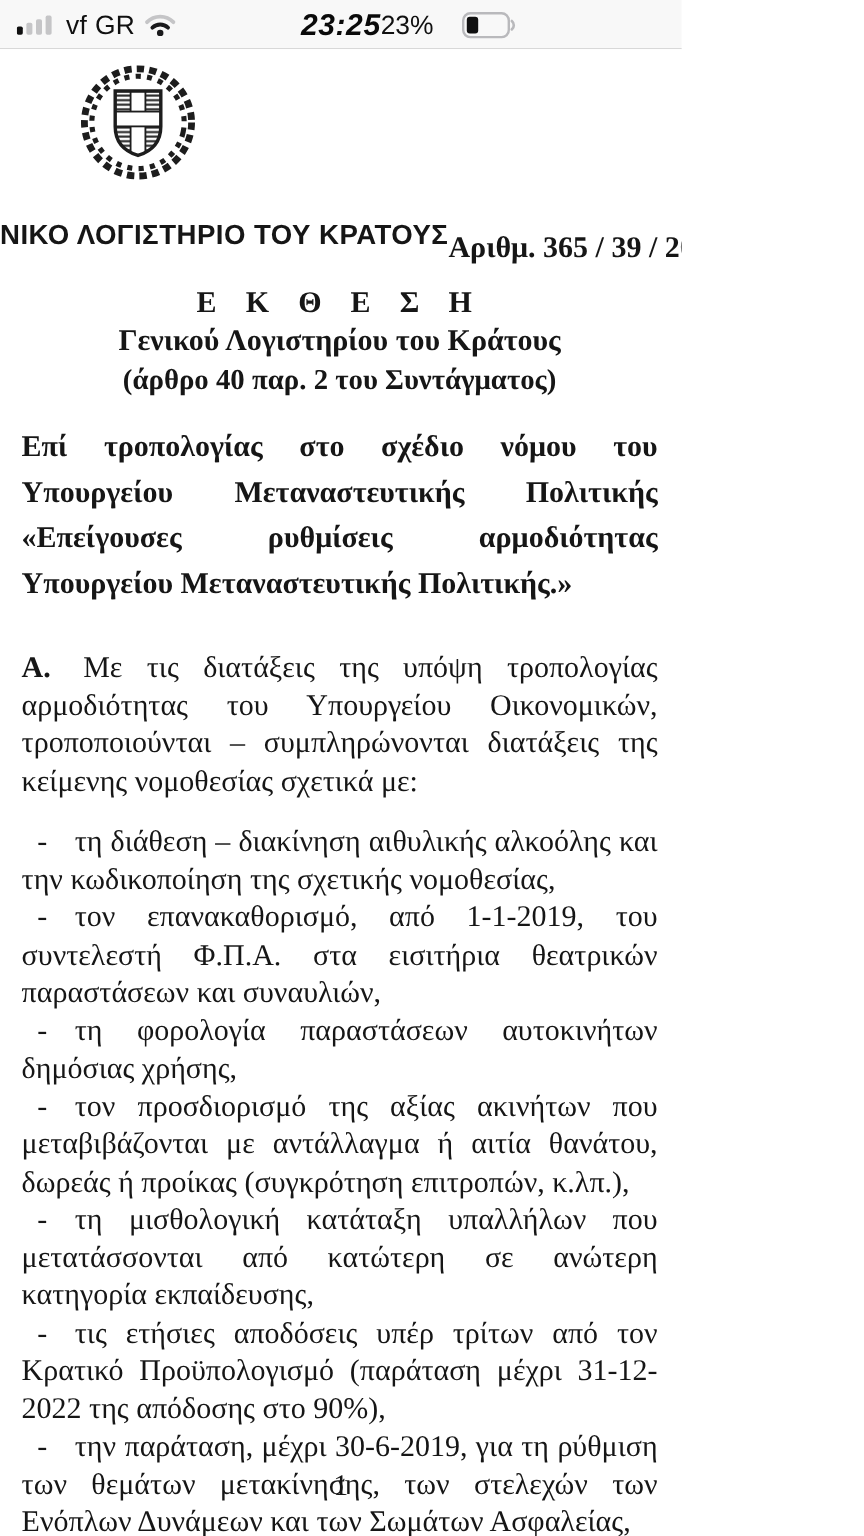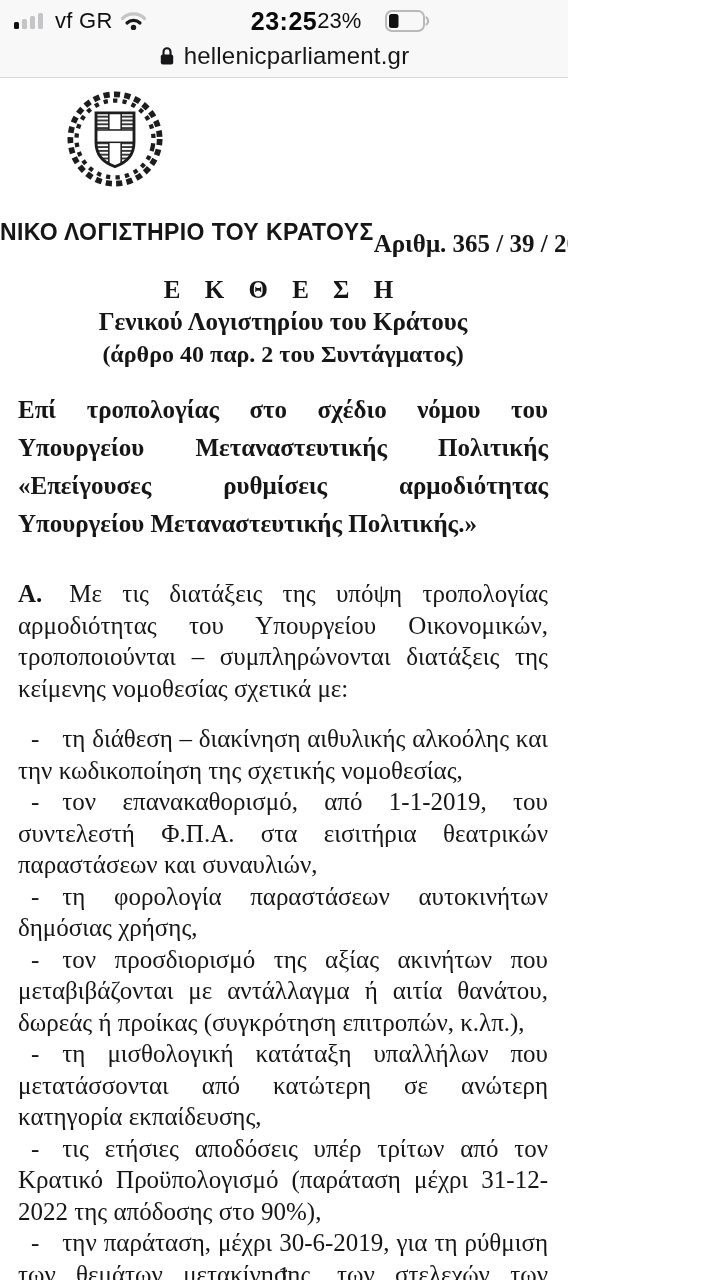--- a/index.html
+++ b/index.html
@@ -5,21 +5,21 @@
   * { margin:0; padding:0; box-sizing:border-box; }
   html,body { width:720px; height:1280px; background:#ffffff; overflow:hidden; }
   body { font-family:"Liberation Sans", sans-serif; color:#111111; }
 
   .screen { width:568px; height:1280px; display:flex; flex-direction:column; }
 
   
   .chrome { background:#f8f8f8; border-bottom:1px solid #d8d8d8; flex:0 0 auto; }
   .status-bar { height:40px; display:flex; align-items:center; padding:2px 14px 0 14px; }
   .sb-left  { flex:1; display:flex; align-items:center; gap:7px; }
-  .sb-center{ flex:0 0 auto; }
+  .sb-center{ flex:0 0 auto;font-style:italic; }
   .sb-right { flex:1; display:flex; align-items:center; justify-content:flex-start; gap:24px; }
   .carrier { font-size:22px; color:#101010; letter-spacing:0.3px; }
   .clock { font-size:25px; font-weight:700; color:#0a0a0a; letter-spacing:0.5px; }
   .battery-pct { font-size:22px; color:#101010; }
   .url-bar { height:37px; display:flex; align-items:center; justify-content:center; gap:9px; padding-bottom:6px; }
   .url-text { font-size:24px; color:#161618; letter-spacing:0.2px; }
 
   
   .page { position:relative; flex:1 1 auto; background:#ffffff; overflow:hidden;
           padding:10px 20px 0 18px; font-family:"Liberation Serif", serif; color:#161616; }
@@ -78,27 +78,20 @@
       <div class="sb-right">
         <span class="battery-pct">23%</span>
         <svg width="45" height="22" viewBox="0 0 45 22">
           <rect x="1" y="1" width="38" height="20" rx="6" fill="none" stroke="#b9b9bc" stroke-width="2"></rect>
           <path d="M41.5 7.5 a4.5 4.5 0 0 1 0 7" fill="none" stroke="#b9b9bc" stroke-width="2.2" stroke-linecap="round"></path>
           <rect x="4" y="4" width="9.5" height="14" rx="2.5" fill="#101010"></rect>
         </svg>
       </div>
     </div>
 
-    <div class="url-bar">
-      <svg width="16" height="20" viewBox="0 0 16 20">
-        <path d="M4.5 9 V5.8 a3.5 3.5 0 0 1 7 0 V9" fill="none" stroke="#161618" stroke-width="2.1"></path>
-        <rect x="1.8" y="8.6" width="12.4" height="9.8" rx="2" fill="#161618"></rect>
-      </svg>
-      <span class="url-text">hellenicparliament.gr</span>
-    </div>
   </header>
 
   <main class="page">
 
     <svg class="emblem" width="114" height="102" viewBox="0 0 120 107">
       <defs>
         <pattern id="az" width="5" height="4" patternUnits="userSpaceOnUse">
           <rect width="5" height="4" fill="#fbfbfb"></rect>
           <rect y="1.1" width="5" height="1.8" fill="#242424"></rect>
         </pattern>

